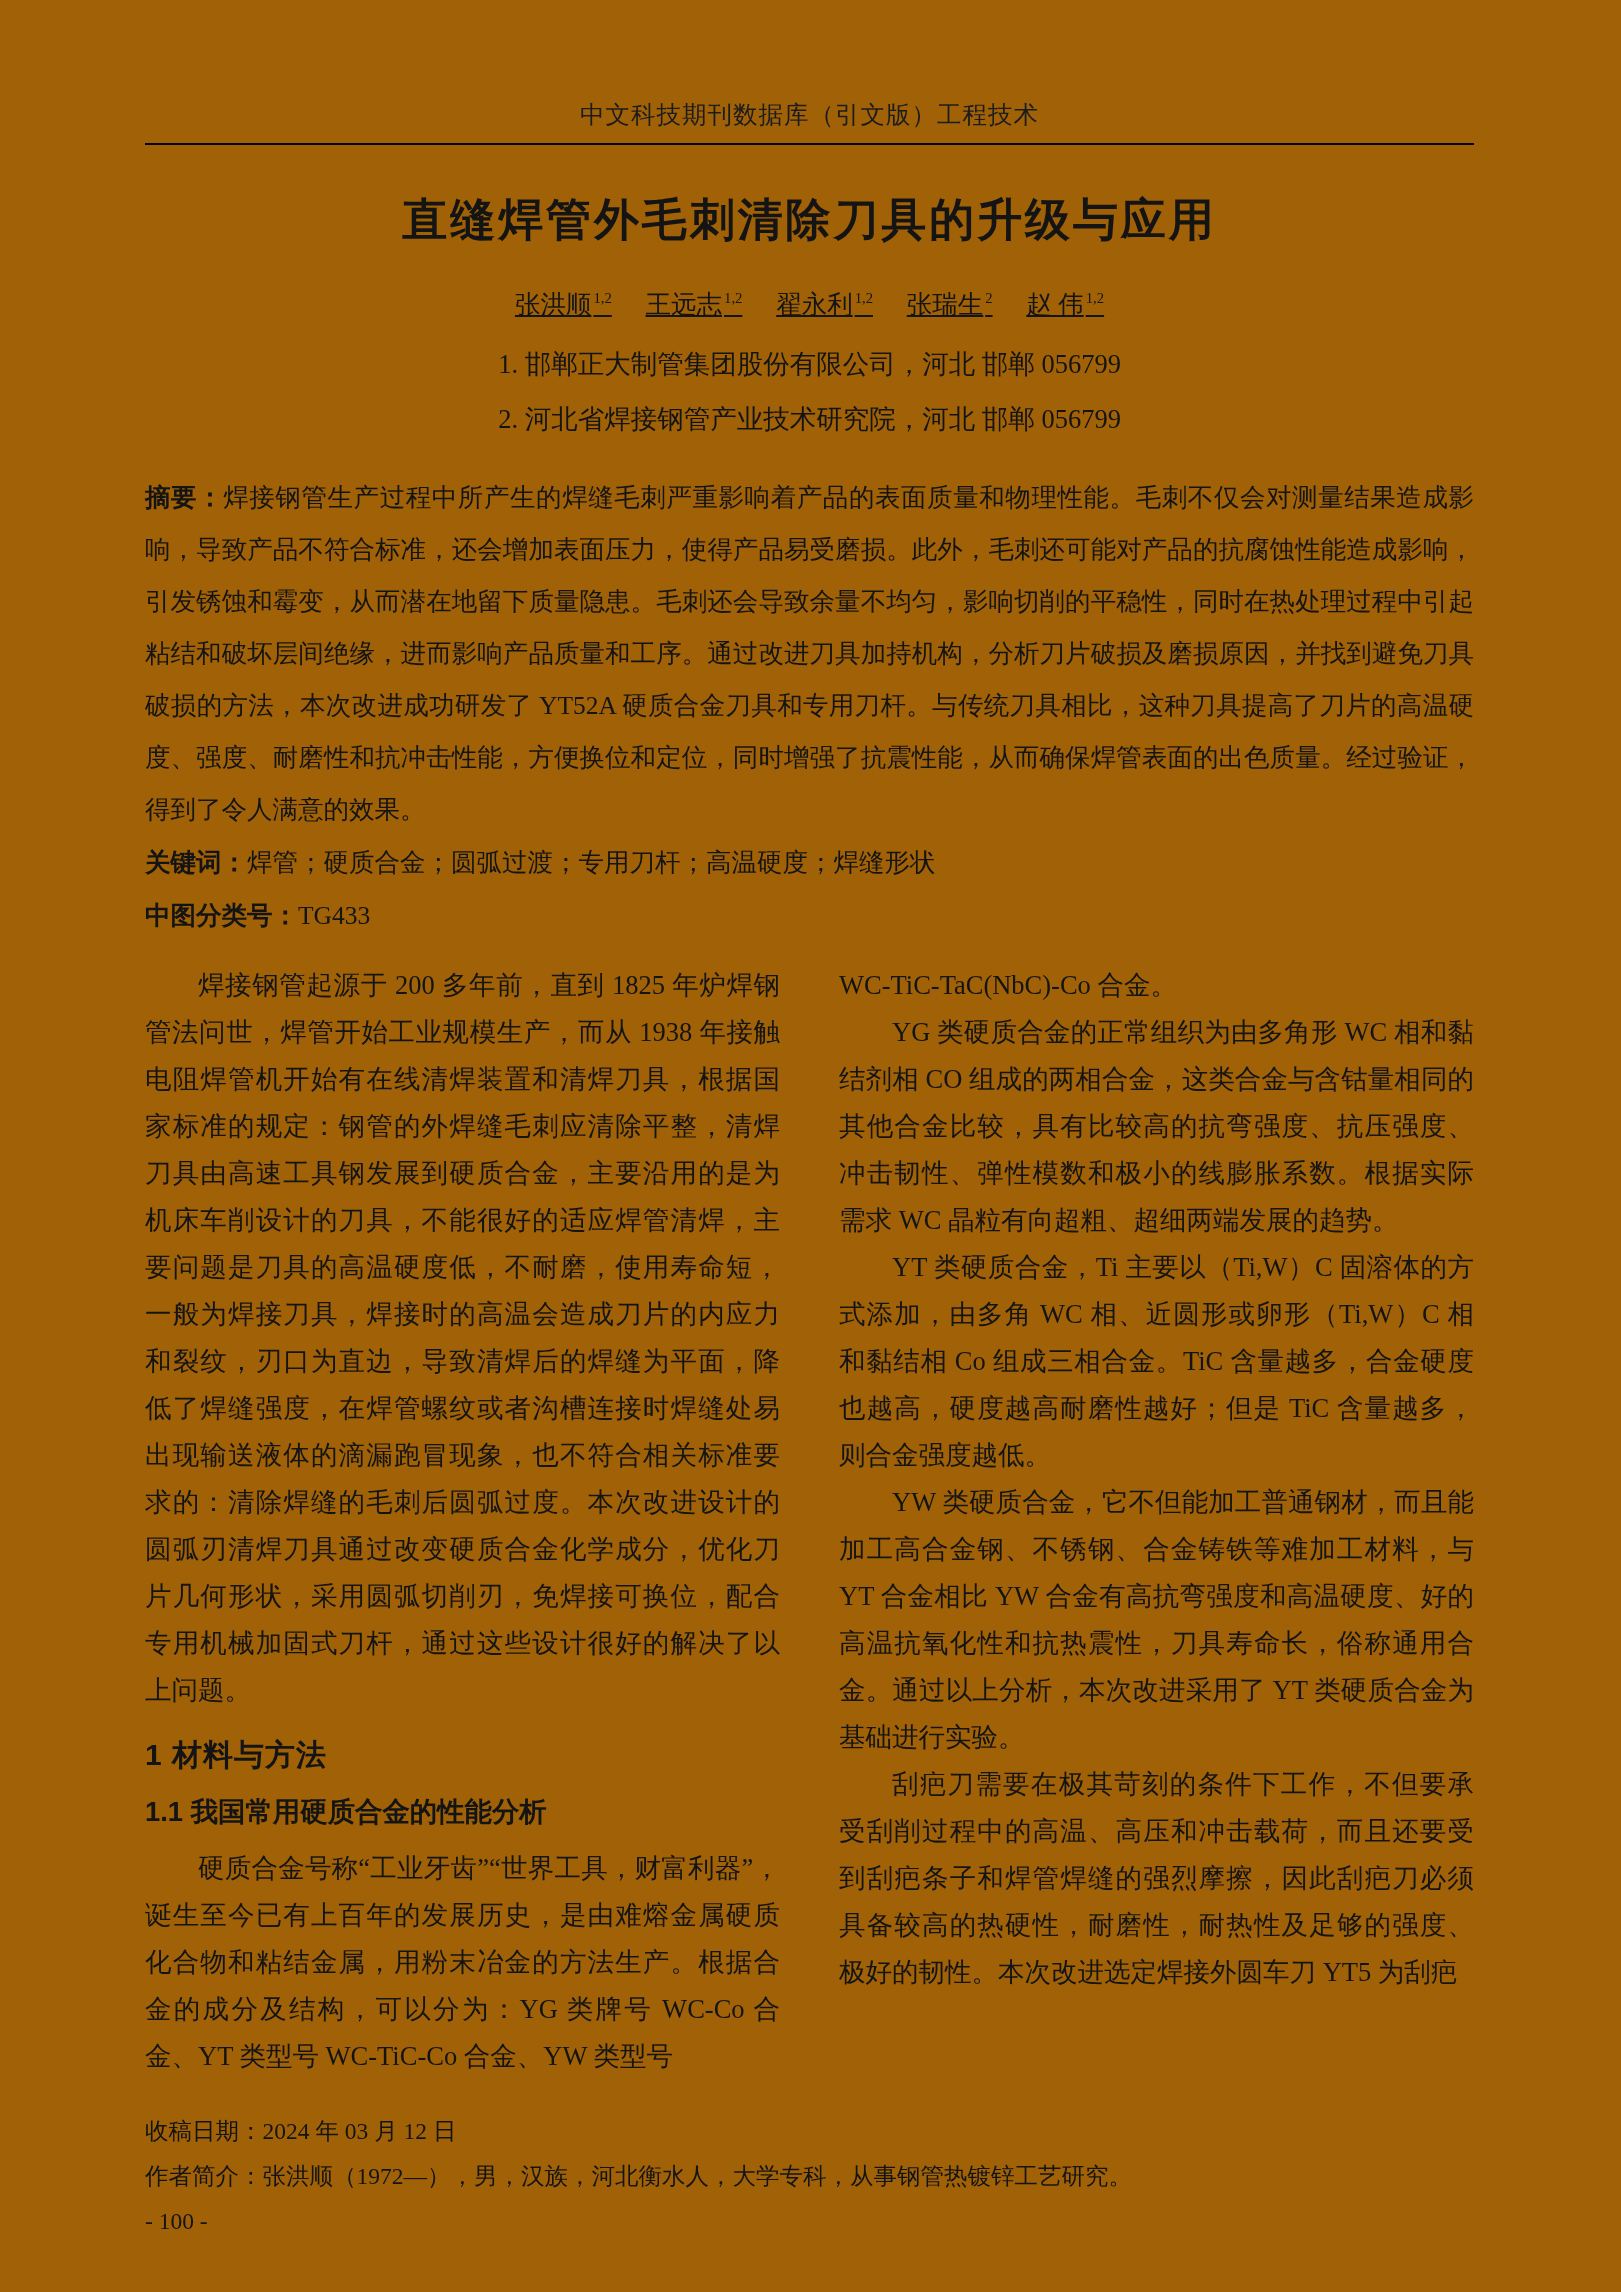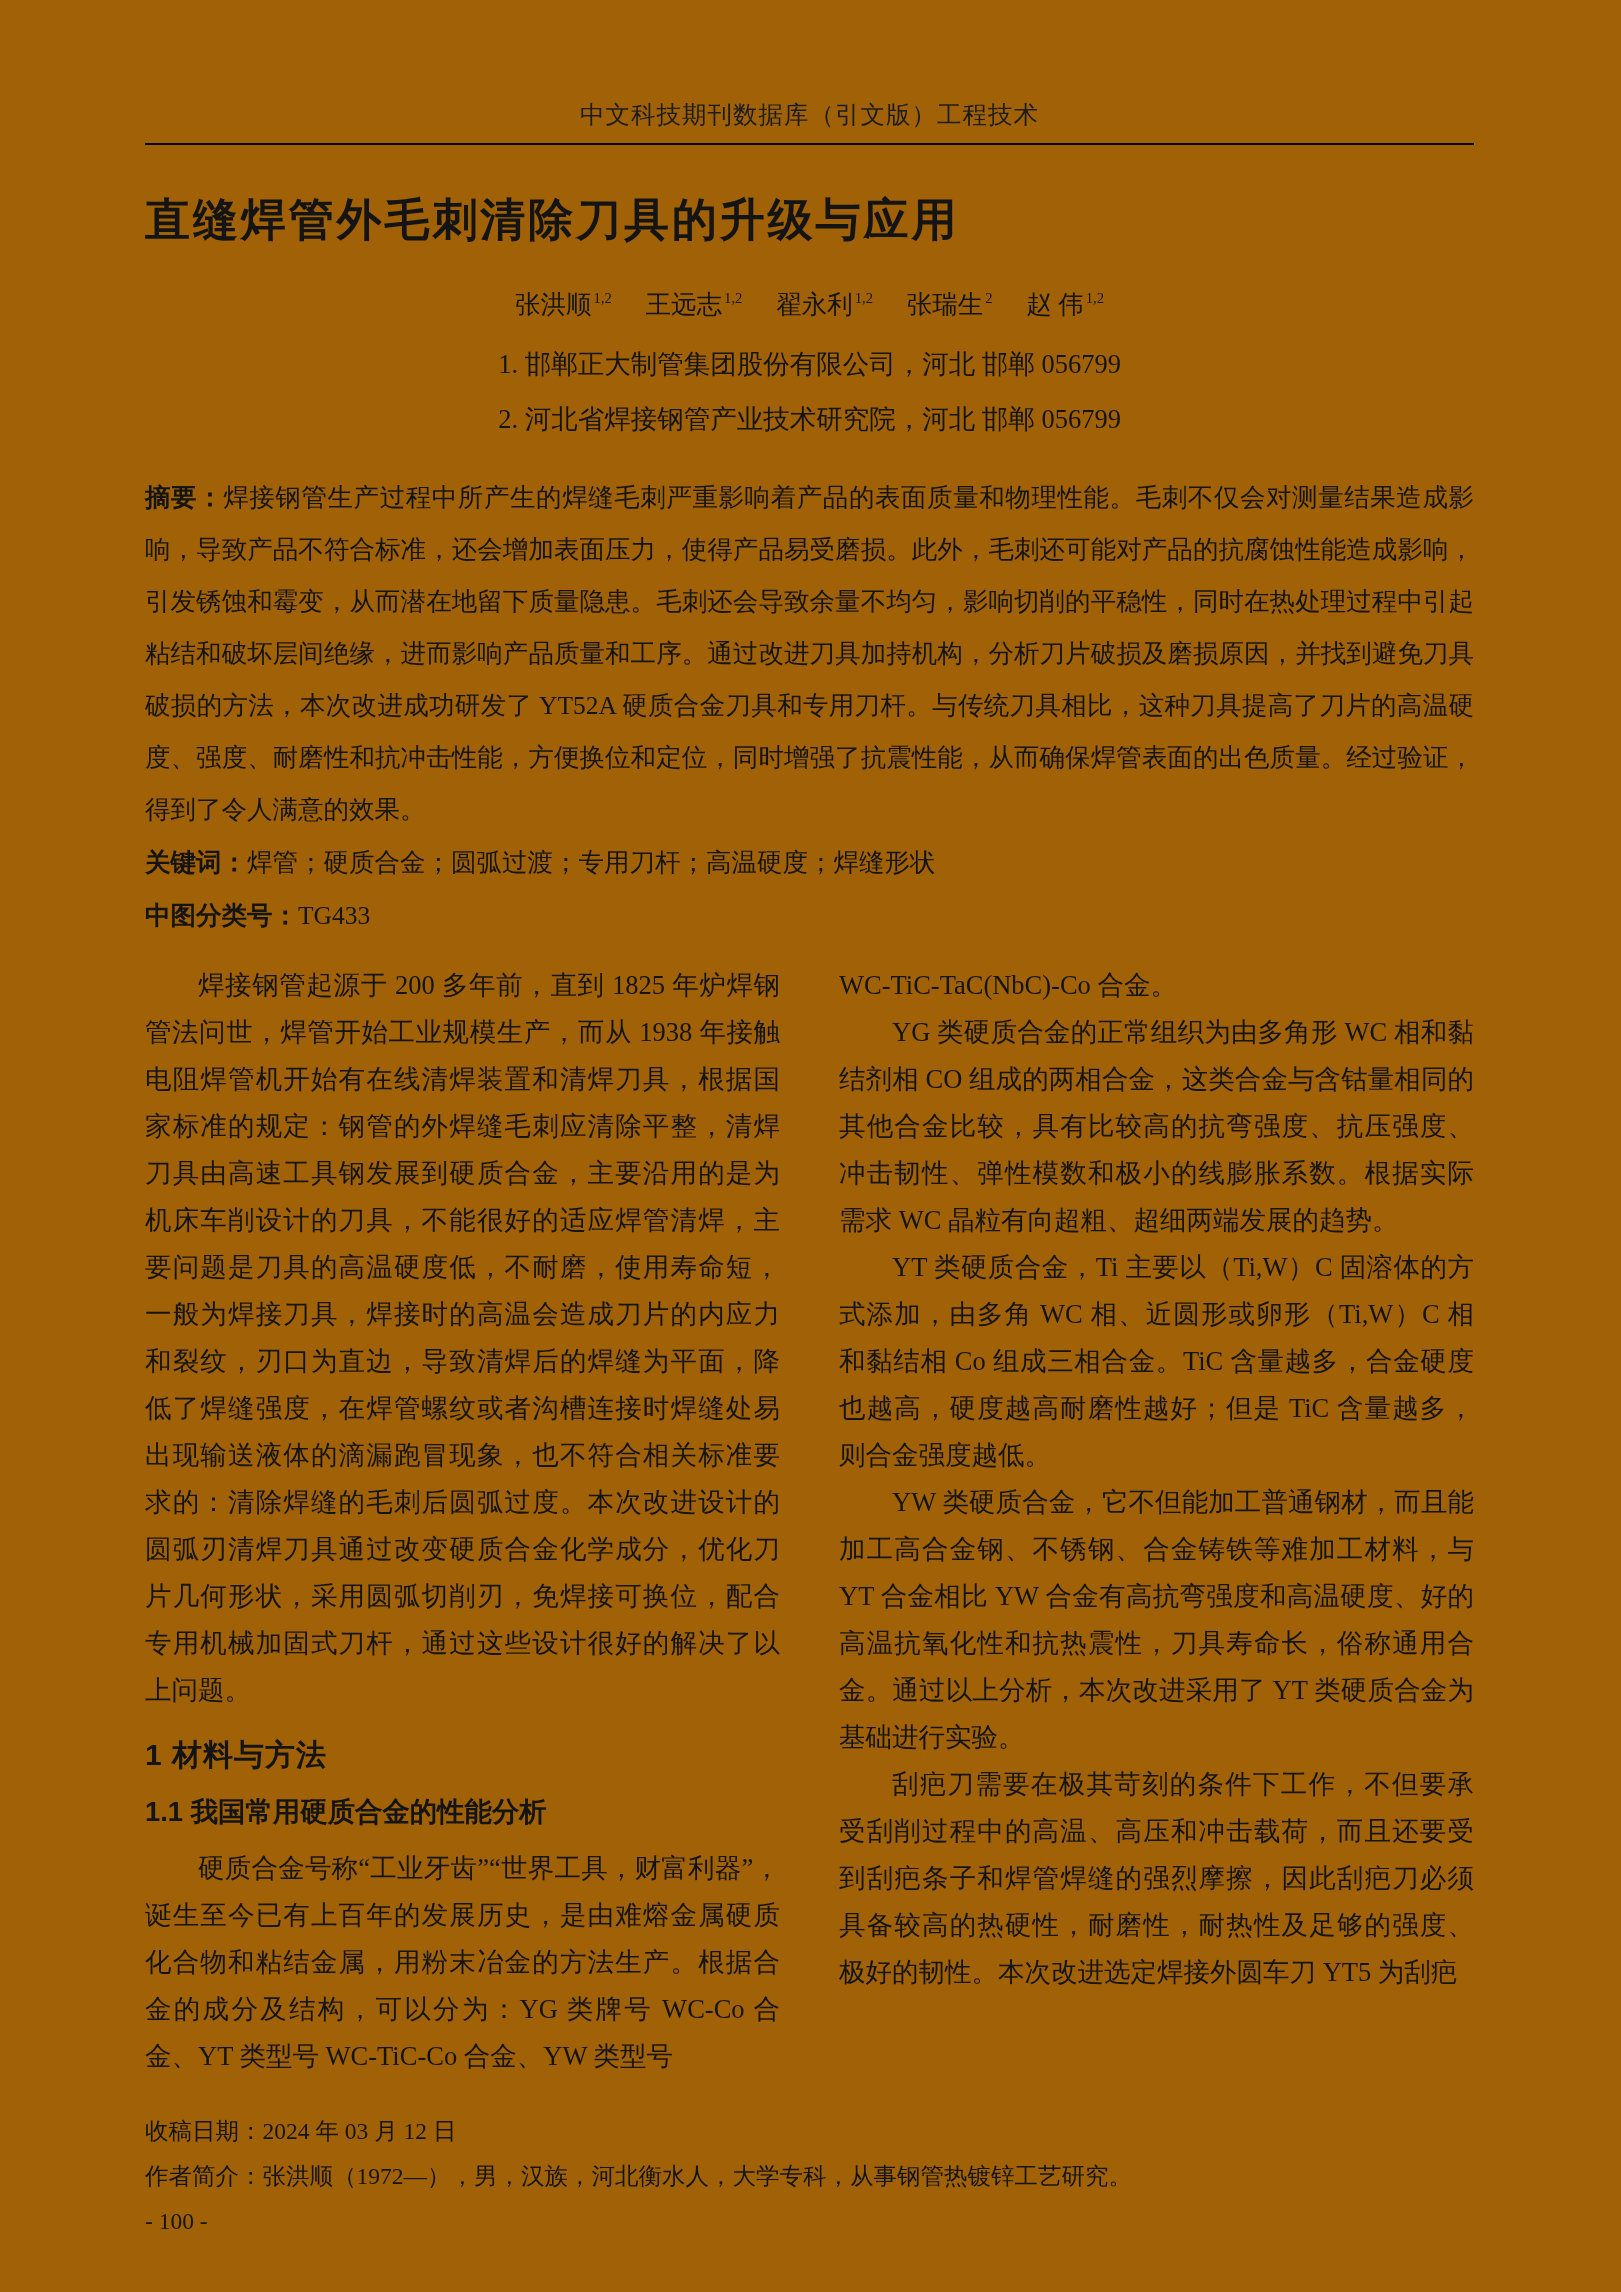--- a/index.html
+++ b/index.html
@@ -15,28 +15,29 @@
     font-family:"Liberation Serif","DejaVu Serif",serif;
   }
   .journal-header {
     text-align:center;
     font-size:24.5px;
     letter-spacing:1px;
     color:#1c1c1c;
   }
   .header-rule { border-bottom:2.9px solid #000; margin-top:11.8px; }
   .title {
+    text-align:center;
     font-size:45px;
     font-weight:700;
     letter-spacing:2.9px;
     margin:45px 0 0 0;
     font-family:"Liberation Sans","DejaVu Sans",sans-serif;
   }
   .authors { text-align:center; margin-top:37px; font-size:25.5px; }
-  .author { margin:0 13.7px; white-space:nowrap; }
+  .author { margin:0 13.7px; white-space:nowrap;text-decoration:underline; }
   .author sup { font-size:14.7px; margin-left:2px; }
   .affils { text-align:center; margin-top:15.7px; }
   .affil { font-size:26.5px; line-height:55px; }
   .abstract-block {
     margin-top:23.5px;
     font-size:25.5px;
     line-height:52px;
     text-align:justify;
   }
   .inline-label {

